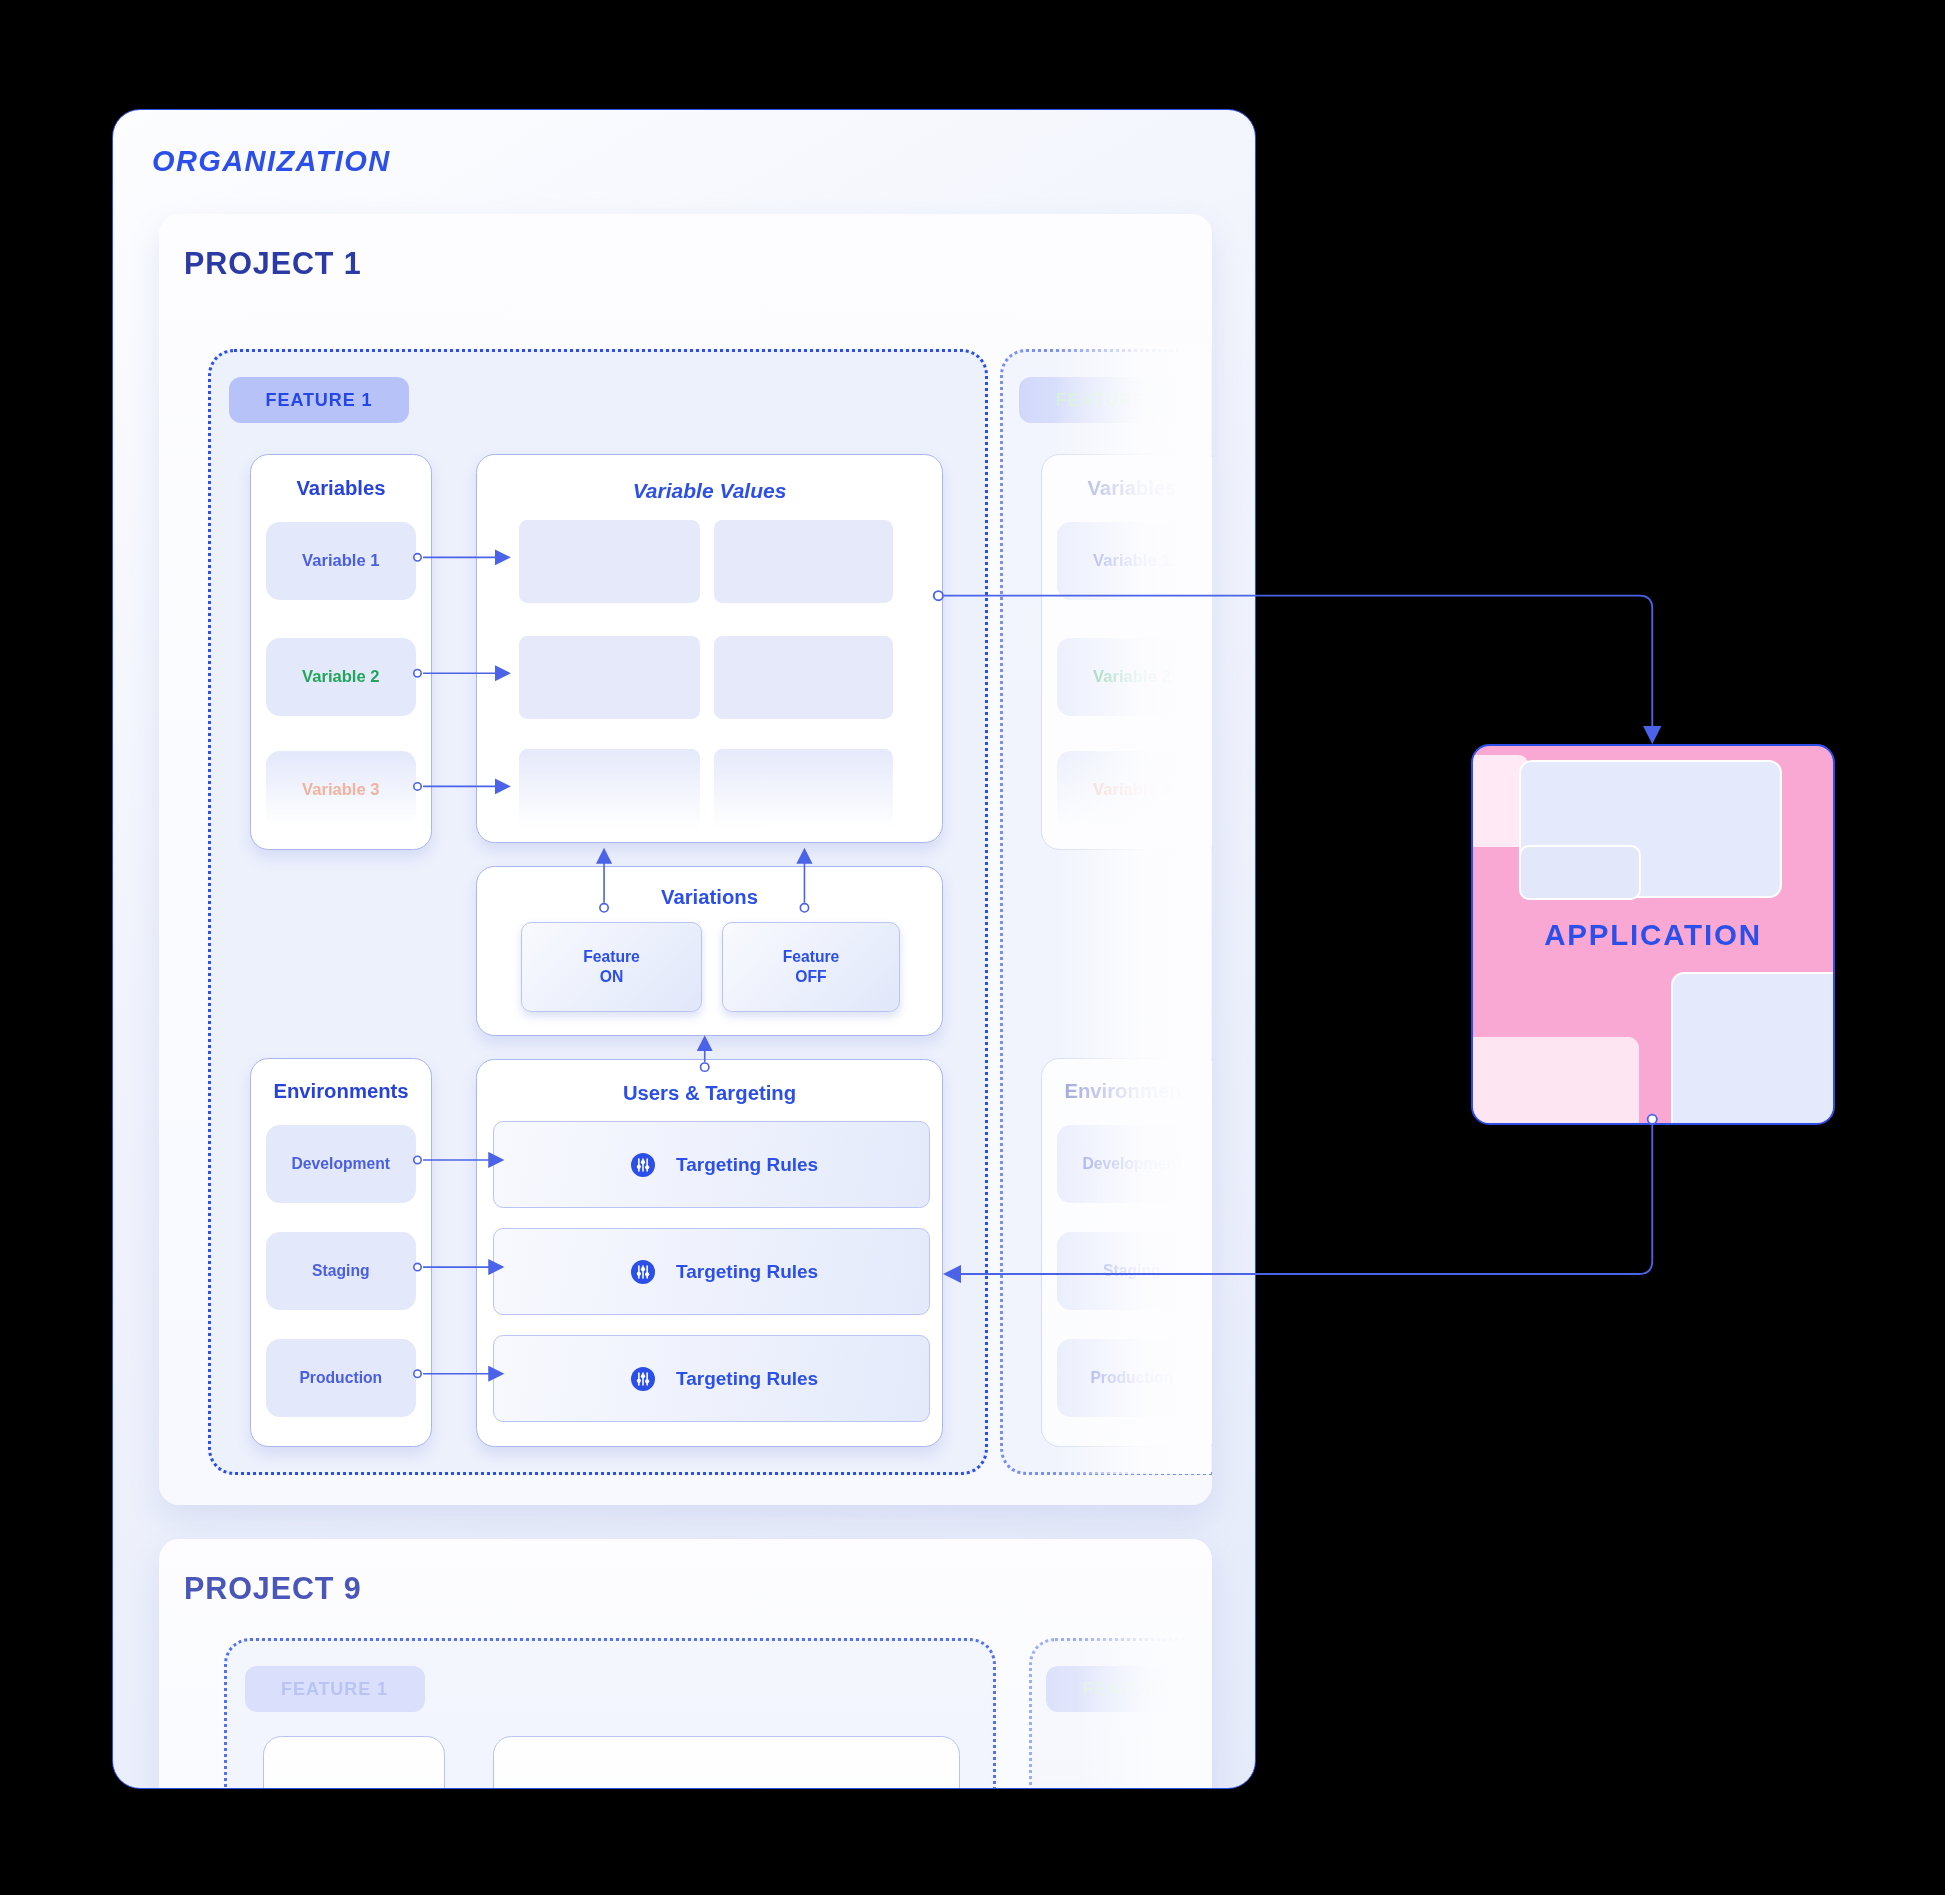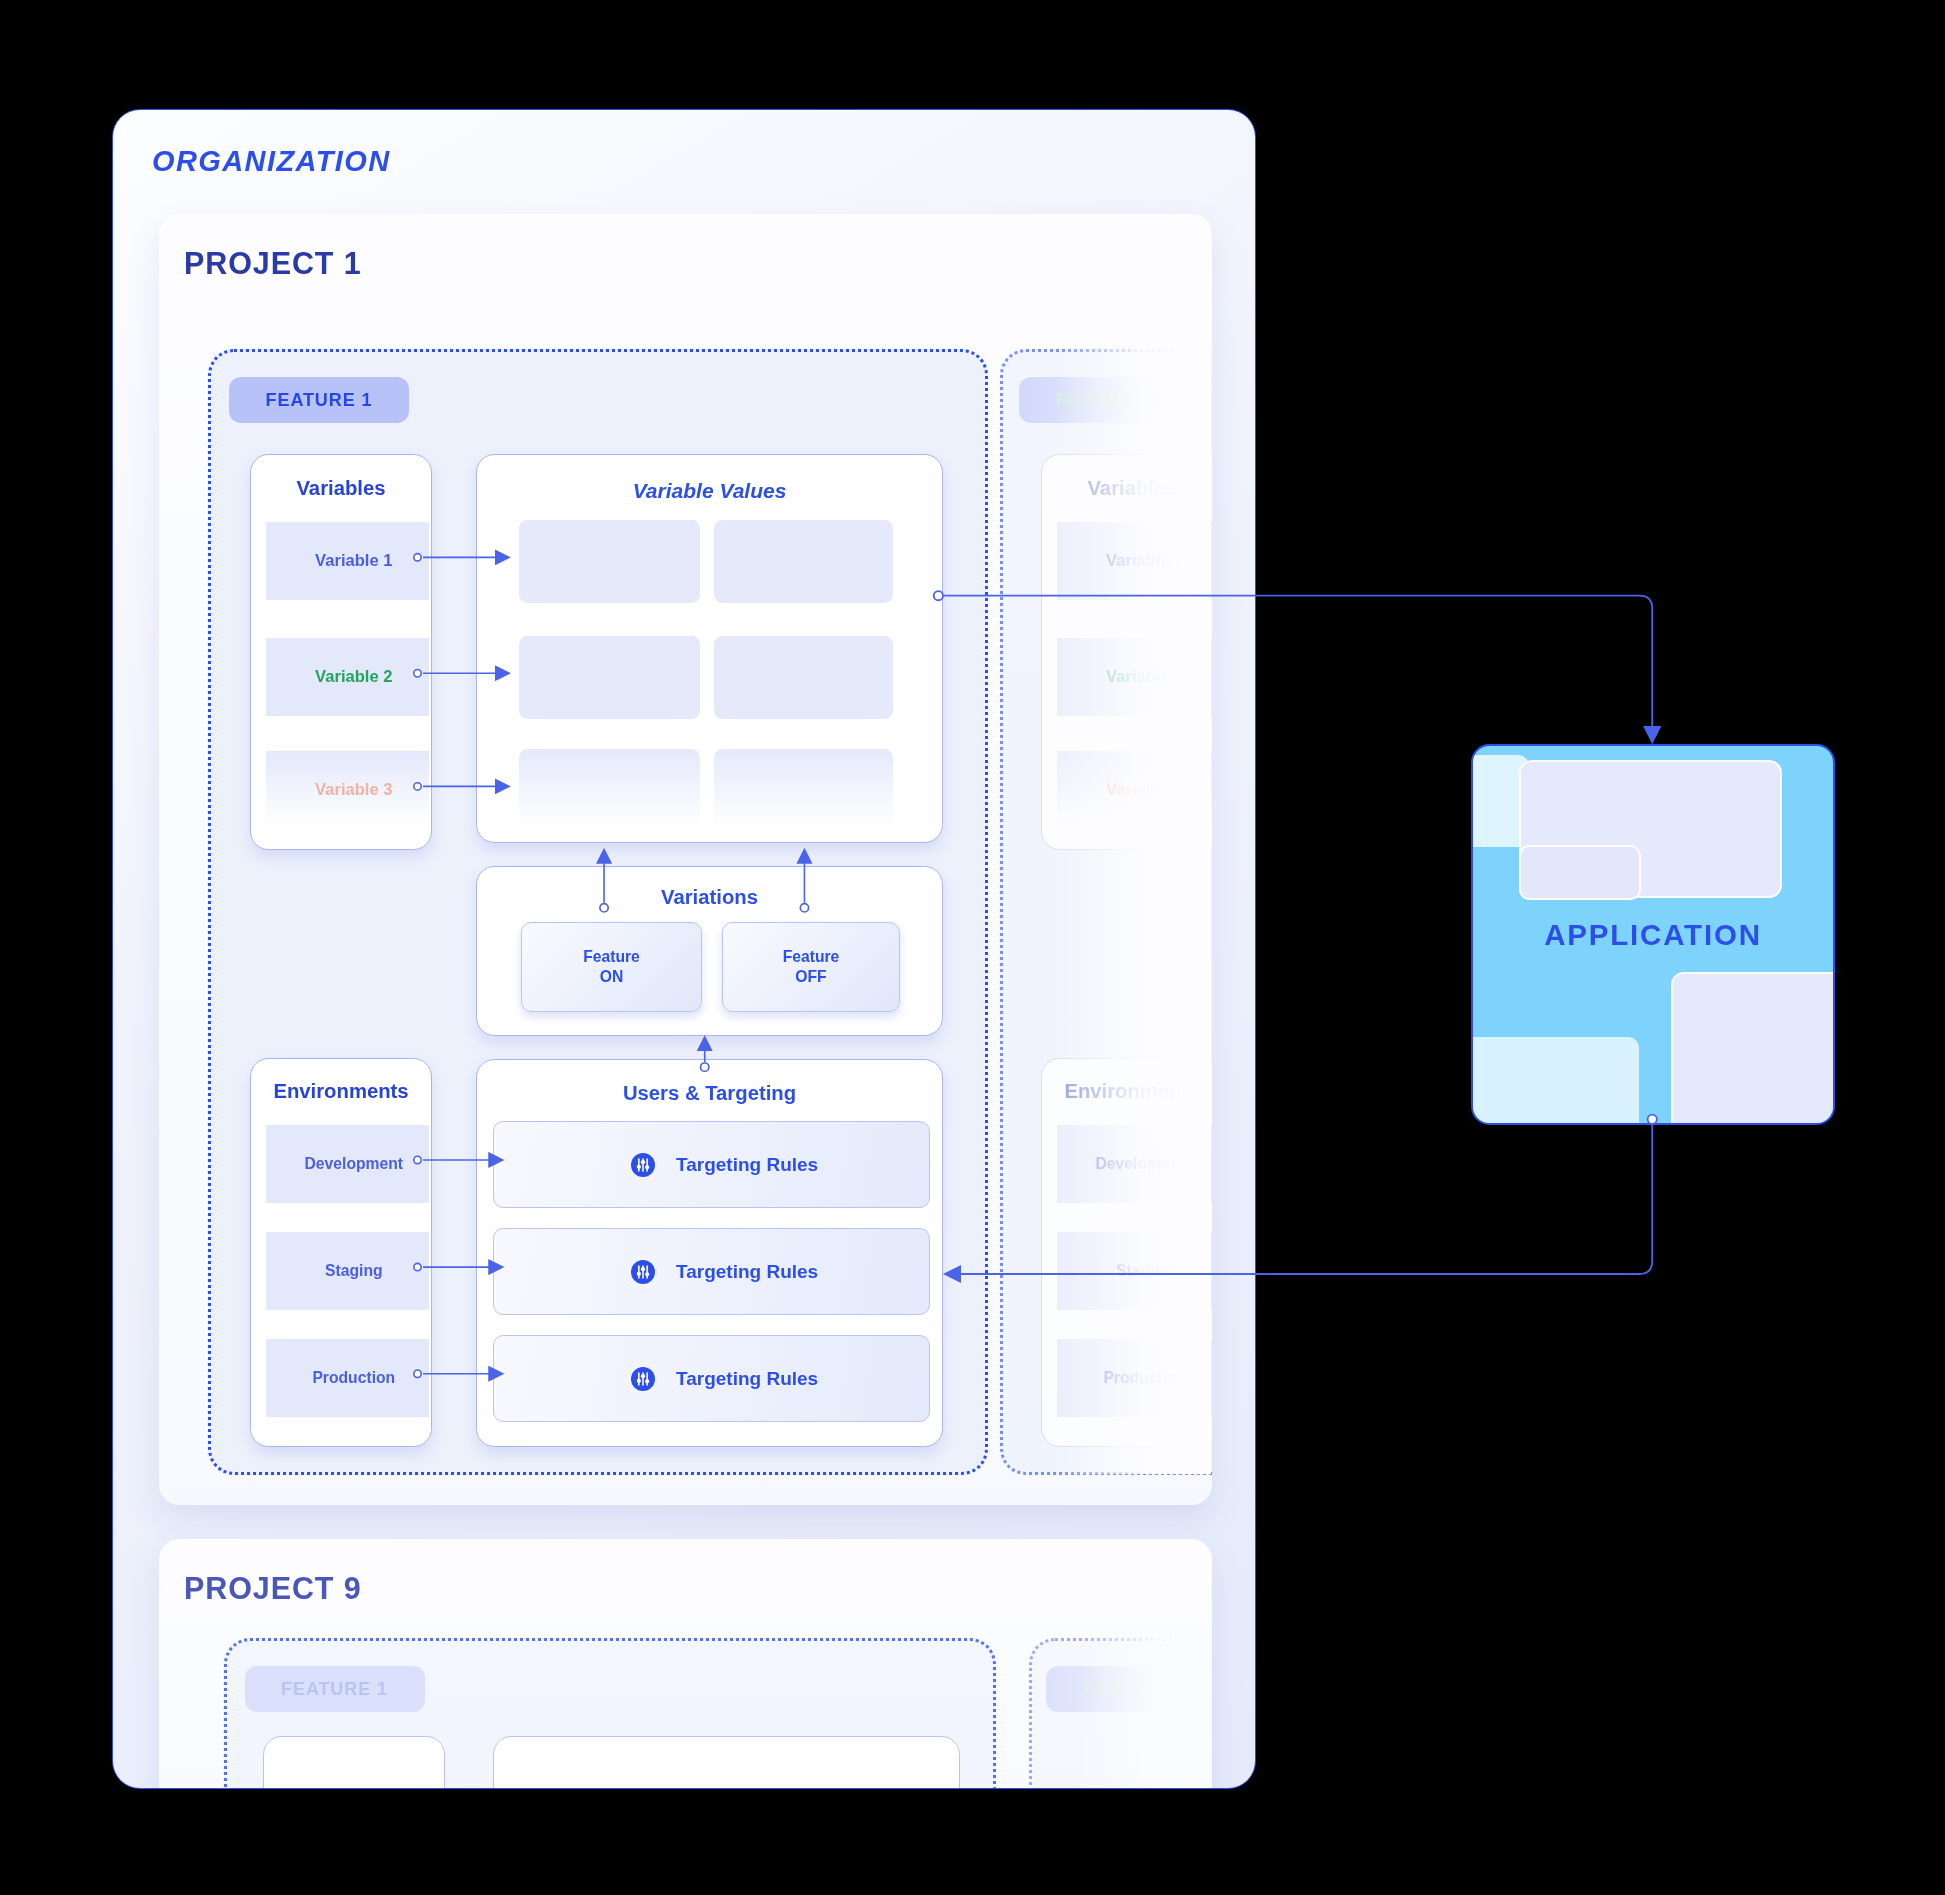--- a/index.html
+++ b/index.html
@@ -19,22 +19,22 @@
   .proj2 .proj-title{color:#4a57b8;}
 
   .dotted-box{background:#edf1fc;border:3.2px dotted #2b4fe8;border-radius:26px;}
   .badge{border-radius:12px;background:#b7c2f8;display:flex;align-items:center;justify-content:center;
          font-size:18px;letter-spacing:0.9px;color:#2447e6;}
 
   
   .panel{position:absolute;background:#fff;border:1.4px solid #a9b5ef;border-radius:18.5px;
          box-shadow:0 7.4px 14px rgba(110,130,220,0.18);}
   .ptitle{position:absolute;left:0;right:0;text-align:center;font-size:20.3px;color:#2742d8;}
-  .chip{position:absolute;background:#e3e8fb;border-radius:0;display:flex;align-items:center;
-        justify-content:center;font-size:16.6px;color:#4a5fe0;padding-left:13px;}
+  .chip{position:absolute;background:#e3e8fb;border-radius:14px;display:flex;align-items:center;
+        justify-content:center;font-size:16.6px;color:#4a5fe0;}
   .chip.green{color:#23a55c;}
   .chip.salmon{color:#f0b39f;background:linear-gradient(180deg,#e3e8fb 0%,rgba(227,232,251,0) 96%);}
   .cell{position:absolute;background:#e5e9fa;border-radius:8.3px;}
   .cell.fade{background:linear-gradient(180deg,#e5e9fa 0%,rgba(229,233,250,0) 96%);}
   .vbtn{position:absolute;display:flex;flex-direction:column;align-items:center;justify-content:center;
         background:linear-gradient(135deg,#f9fafe 0%,#e0e7fa 100%);border:1.4px solid #b9c4f4;border-radius:10.2px;
         font-size:15.7px;line-height:1.25;color:#2b4fe8;box-shadow:0 4.6px 8.3px rgba(120,140,220,0.25);}
   .utrow{position:absolute;display:flex;align-items:center;background:linear-gradient(100deg,#f8f9fe 0%,#e4eafb 100%);
          border:1.4px solid #b9c4f4;border-radius:10.2px;color:#2b4fe8;font-size:19px;}
   .utrow .icon{position:absolute;left:137px;width:24px;height:24px;}
@@ -44,21 +44,21 @@
   .f2wrap{opacity:0.62;}
   .fadeout-r{position:absolute;background:linear-gradient(90deg,rgba(253,253,255,0) 0%,
              rgba(253,253,255,0.9) 55%,#fdfdff 85%);}
   .p2f1{opacity:0.8;}
   .p2f1 .badge{background:rgba(199,208,248,0.75);color:#a9b6f2;}
   .p2f2{opacity:0.45;}
   .badge.green-txt{color:#bfe5cd;background:linear-gradient(90deg,#b7c2f8 0%,rgba(183,194,248,0) 95%);}
 
   
   .app{left:1471px;top:744px;width:360px;height:377px;border:2.3px solid #2b4fe8;border-radius:18.5px;
-       background:#7dd3fc;overflow:hidden;display:flex;align-items:center;justify-content:center;}
+       background:#f9a8d4;overflow:hidden;display:flex;align-items:center;justify-content:center;}
   .app-title{position:relative;z-index:3;font-size:29.5px;letter-spacing:1.8px;color:#2b4fe8;}
   .decor{position:absolute;z-index:1;}
 
   svg.connectors{position:absolute;left:0;top:0;z-index:50;pointer-events:none;}
 </style>
 </head>
 <body>
 
 <div class="canvas">
 

